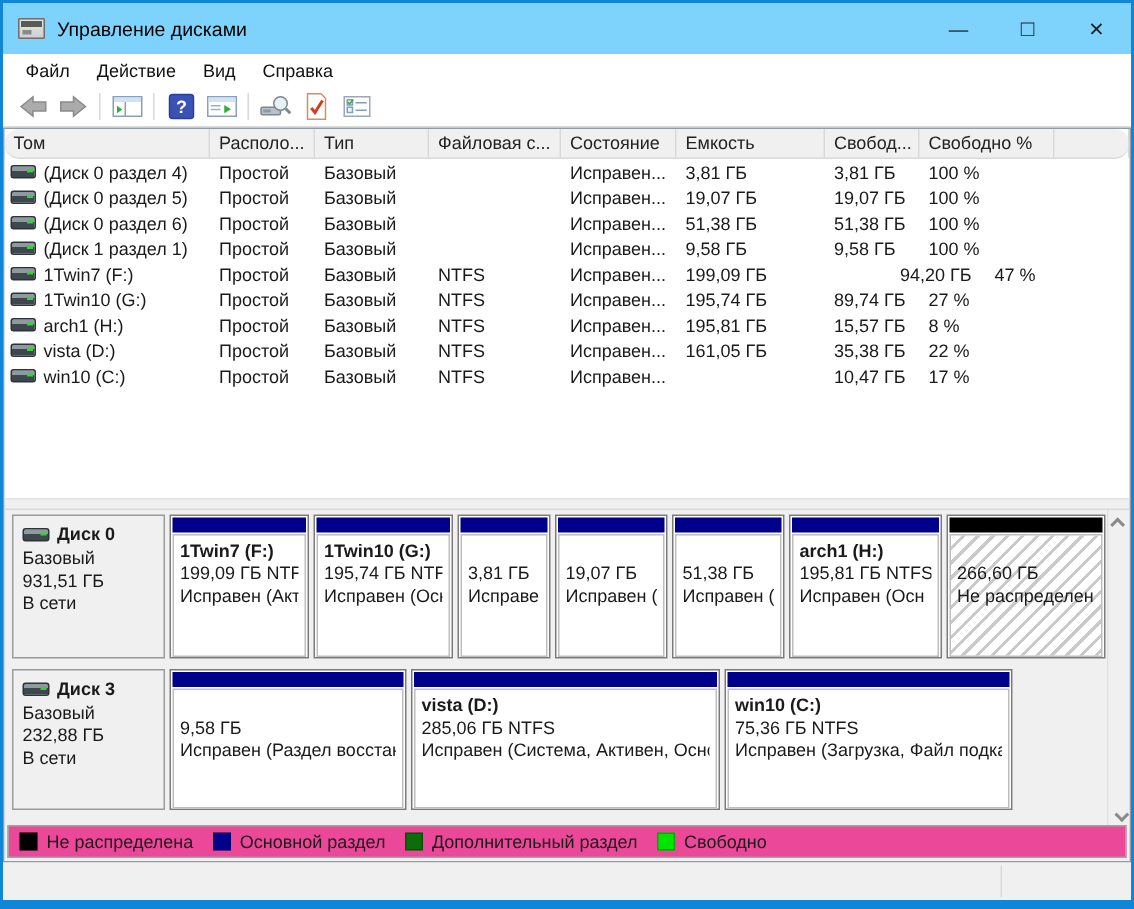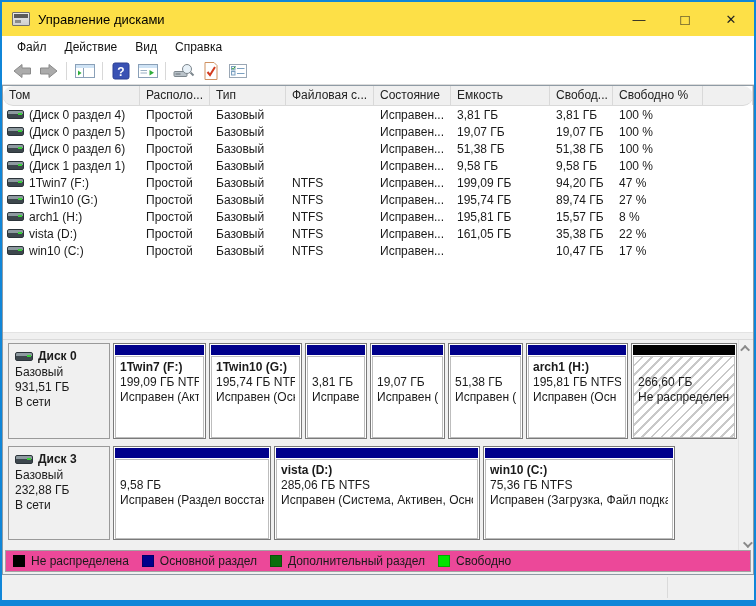--- a/index.html
+++ b/index.html
@@ -3,21 +3,21 @@
 <meta charset="utf-8">
 <style>
   * { margin:0; padding:0; box-sizing:border-box; }
   html,body { width:756px; height:606px; }
   body { font-family:"Liberation Sans", sans-serif; font-size:12px; color:#1a1a1a; background:#fff; }
 
   .window { width:756px; height:606px; border:2px solid #1086d8; border-bottom:6px solid #1086d8;
             display:flex; flex-direction:column; background:#fff; overflow:hidden; }
 
   
-  .titlebar { height:34px; display:flex; align-items:center; background:#fde047; padding-left:10px; flex:0 0 auto; }
+  .titlebar { height:34px; display:flex; align-items:center; background:#7dd3fc; padding-left:10px; flex:0 0 auto; }
   .app-icon { width:18px; height:14px; position:relative; margin-right:8px; background:linear-gradient(#e8e8e8,#cfcfcf); border:1px solid #6f6f6f; border-radius:1px; }
   .app-icon:before { content:""; position:absolute; left:1px; top:1px; right:1px; height:4px; background:#5a5a5a; }
   .app-icon:after { content:""; position:absolute; left:2px; bottom:2px; width:6px; height:3px; background:#8a8a8a; }
   .title-text { font-size:13px; color:#000; }
   .win-controls { margin-left:auto; display:flex; height:100%; }
   .win-btn { width:46px; display:flex; align-items:center; justify-content:center; font-size:13px; color:#222; cursor:default; }
   .win-btn.max { font-size:15px; }
 
   
   .menubar { height:22px; display:flex; align-items:center; padding-left:6px; background:#fff; flex:0 0 auto; }
@@ -235,21 +235,21 @@
         <div class="vt-row">
           <div class="vt-cell first" style="width: 137px;">
             <span class="vol-glyph"></span>
             <span>1Twin7 (F:)</span>
           </div>
           <div class="vt-cell" style="width: 70px;">Простой</div>
           <div class="vt-cell" style="width: 76px;">Базовый</div>
           <div class="vt-cell" style="width: 88px;">NTFS</div>
           <div class="vt-cell" style="width: 77px;">Исправен...</div>
           <div class="vt-cell" style="width: 99px;">199,09 ГБ</div>
-          <div class="vt-cell" style="width: 63px;">94,20 ГБ</div>
+          <div class="vt-cell" style="width: 63px; margin-left: 44px;">94,20 ГБ</div>
           <div class="vt-cell" style="width: 90px;">47 %</div>
         </div>
         <div class="vt-row">
           <div class="vt-cell first" style="width: 137px;">
             <span class="vol-glyph"></span>
             <span>1Twin10 (G:)</span>
           </div>
           <div class="vt-cell" style="width: 70px;">Простой</div>
           <div class="vt-cell" style="width: 76px;">Базовый</div>
           <div class="vt-cell" style="width: 88px;">NTFS</div>

